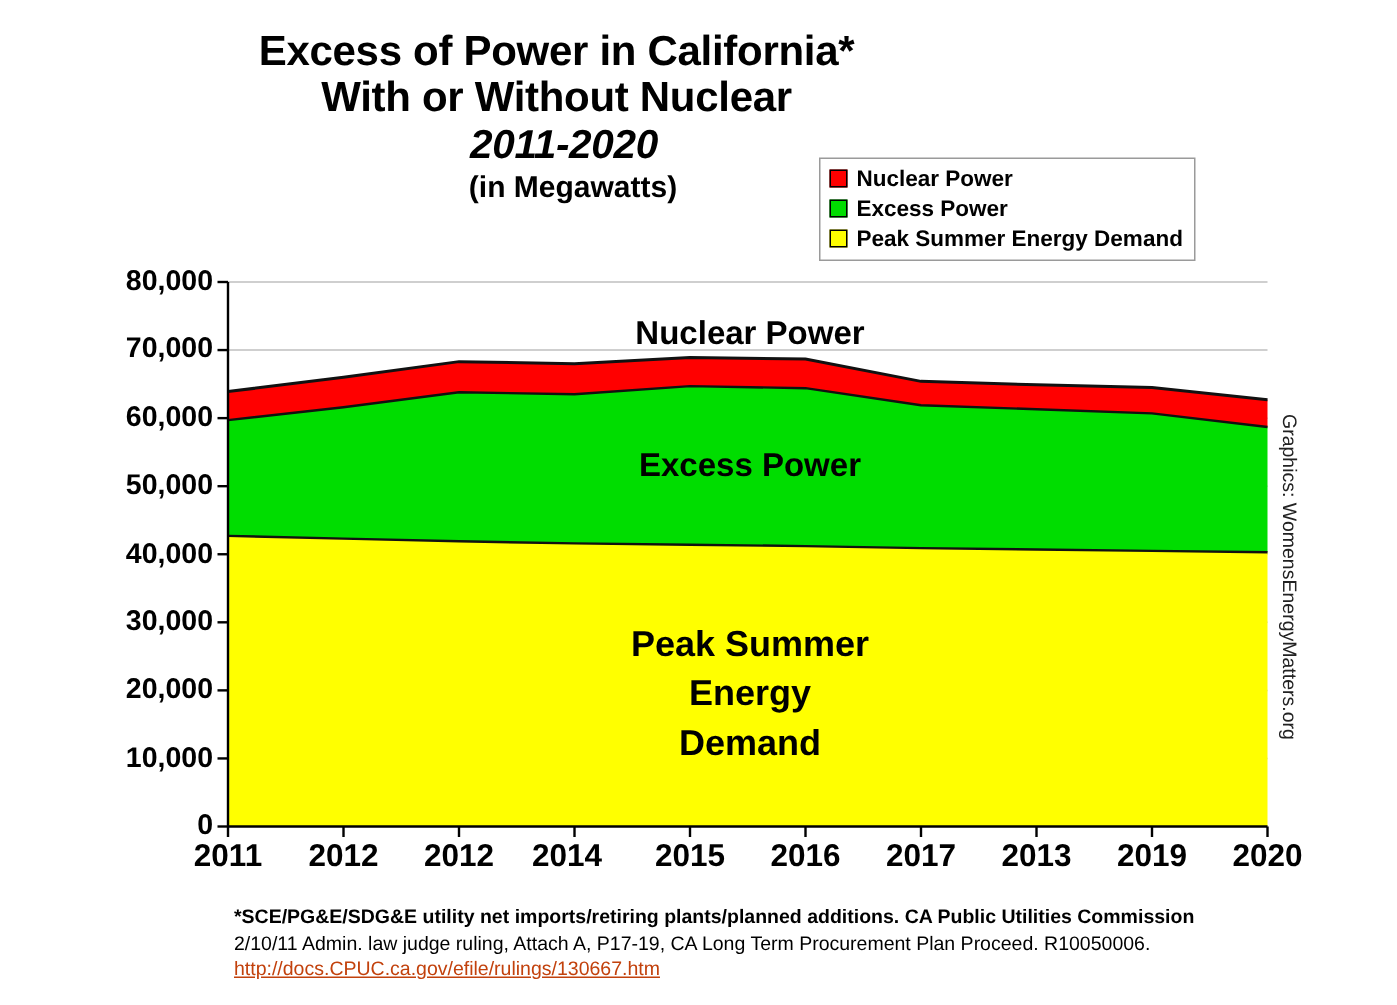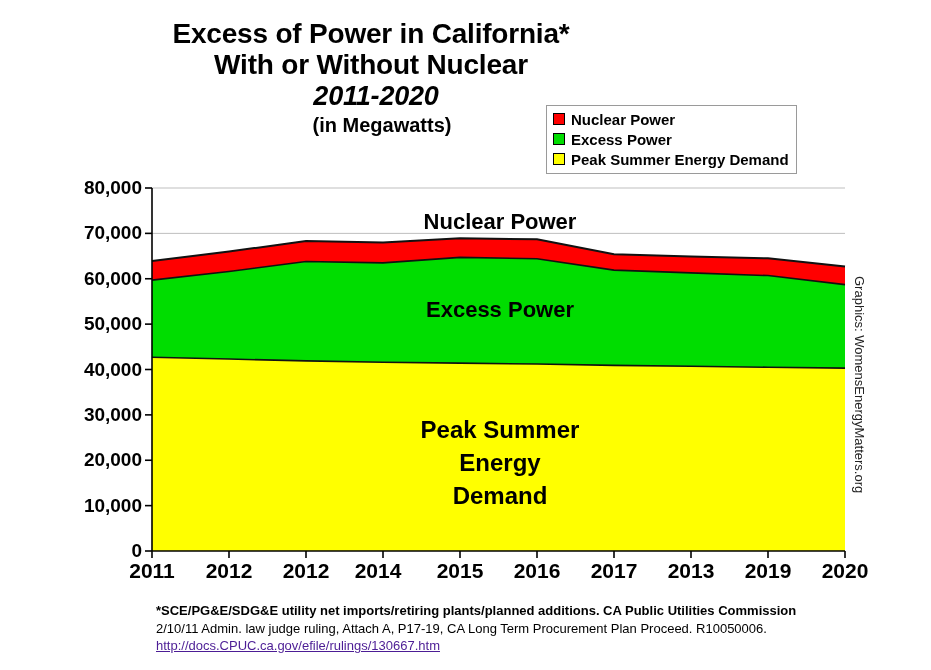--- a/index.html
+++ b/index.html
@@ -170,21 +170,21 @@
     width: 720px;
   }
   .footnote-line {
     font-size: 13px;
     line-height: 17.5px;
     white-space: nowrap;
   }
   #footnote-line-1 { font-weight: bold; }
   #footnote-line-3 {
     text-decoration: underline;
-    color: #4c1d95;
+    color: #c2410c;
   }
 </style>
 </head>
 <body>
 
 <div id="title-block">
   <div class="title-line" id="title-line-1">Excess of Power in California*</div>
   <div class="title-line" id="title-line-2">With or Without Nuclear</div>
   <div class="title-line title-line-3" id="title-line-3">2011-2020</div>
   <div class="title-sub" id="title-line-4">(in Megawatts)</div>

